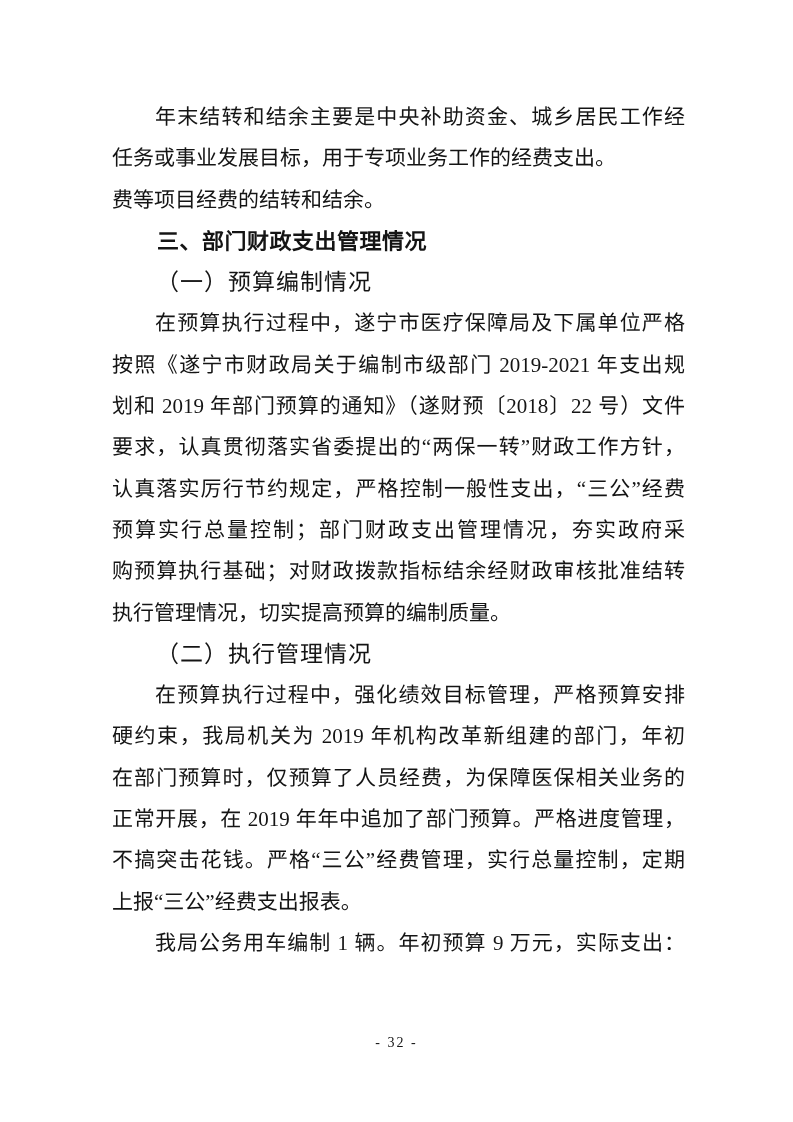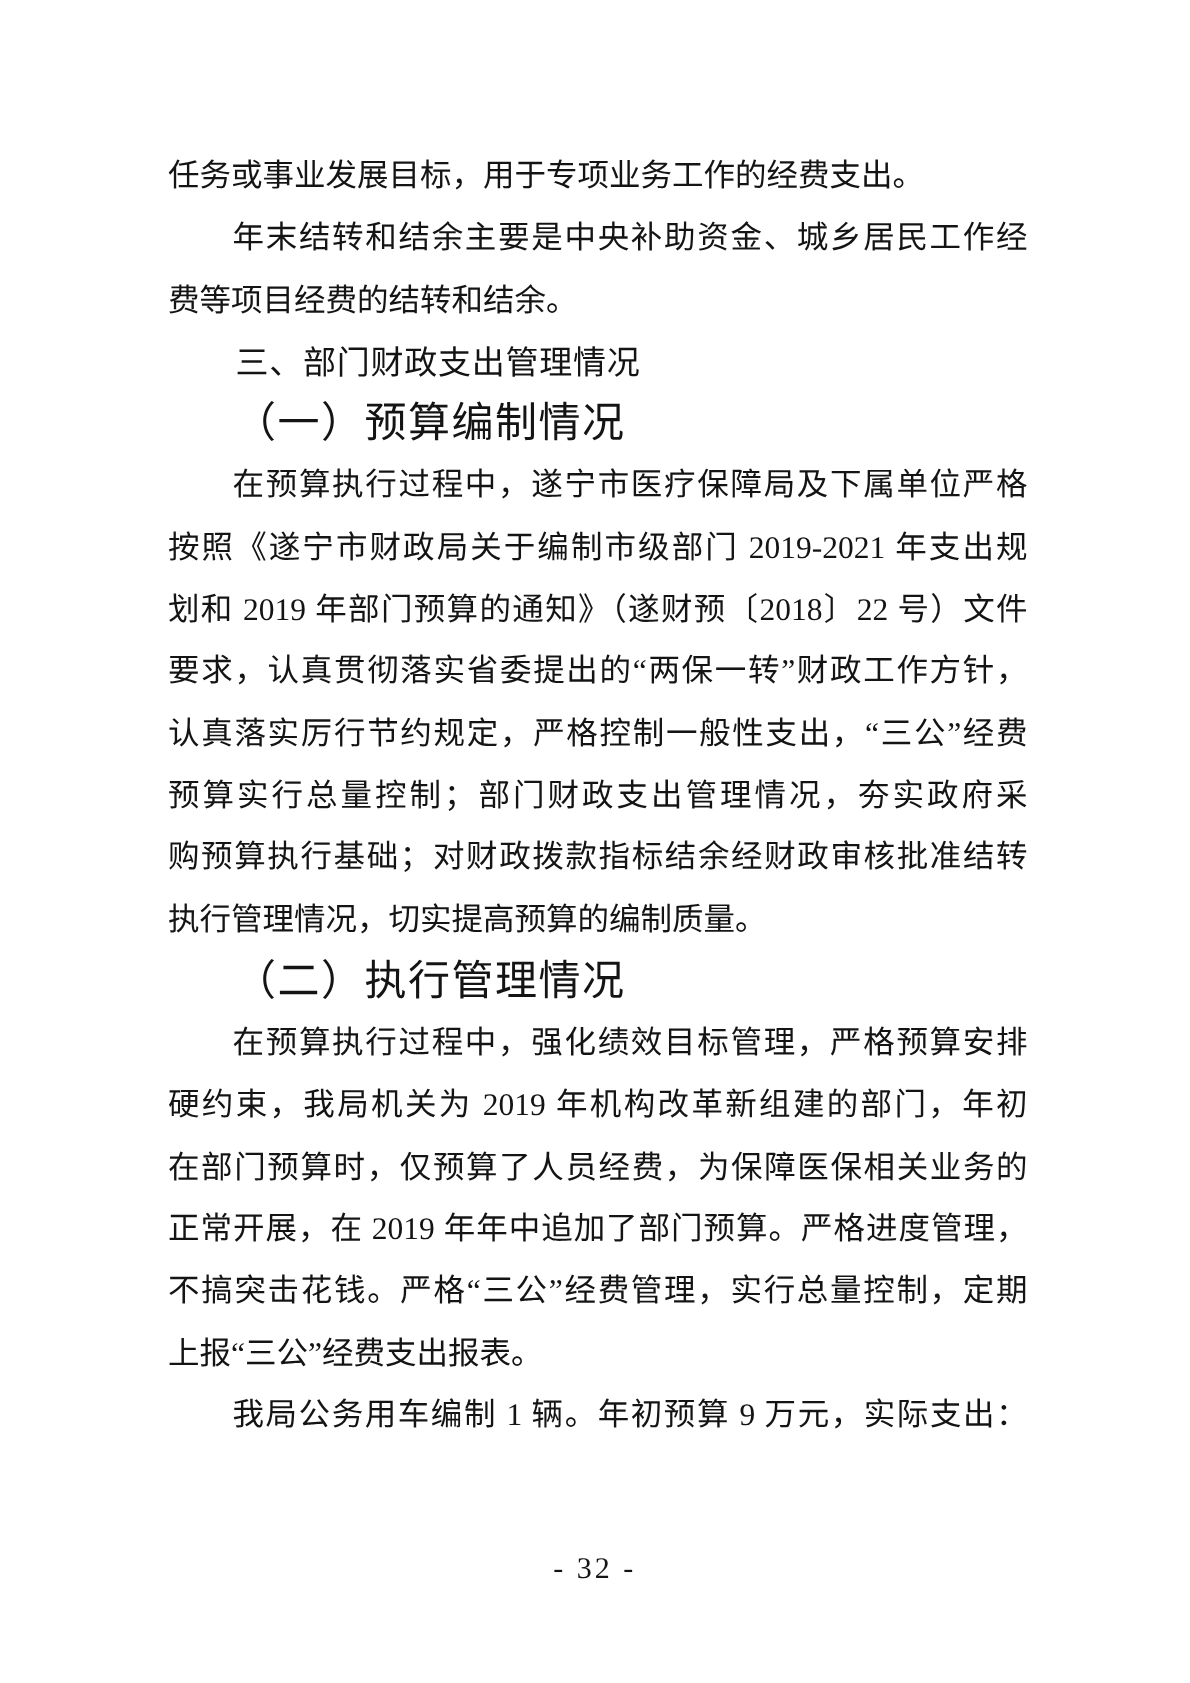--- a/index.html
+++ b/index.html
@@ -36,48 +36,48 @@
   }
   .row.full {
     text-align-last: justify;
     white-space: normal;
   }
   .row.indent {
     text-indent: 43px;
   }
   .row.heading {
     font-family: "Liberation Sans", sans-serif;
-    font-weight: 400;
+    font-weight: 700;
     font-size: 22px;
     text-indent: 45px;
     letter-spacing: 0.5px;
   }
   .row.subheading {
-    font-size: 28px;
+    font-size: 23px;
     text-indent: 44px;
     letter-spacing: 1px;
   }
   .page-footer {
     position: absolute;
     left: 0;
     top: 1035px;
     width: 100%;
     text-align: center;
-    font-size: 20px;
+    font-size: 14px;
     letter-spacing: 2px;
     color: var(--fg, #141414);
   }
 </style>
 </head>
 <body style="--bg: #ffffff; --fg: #141414;">
 
 <div class="page">
   <main class="doc-body">
+      <div class="row full indent">年末结转和结余主要是中央补助资金、城乡居民工作经</div>
       <div class="row">任务或事业发展目标，用于专项业务工作的经费支出。</div>
-      <div class="row full indent">年末结转和结余主要是中央补助资金、城乡居民工作经</div>
       <div class="row">费等项目经费的结转和结余。</div>
       <div class="row heading">三、部门财政支出管理情况</div>
       <div class="row subheading">（一）预算编制情况</div>
       <div class="row full indent">在预算执行过程中，遂宁市医疗保障局及下属单位严格</div>
       <div class="row full">按照《遂宁市财政局关于编制市级部门 2019-2021 年支出规</div>
       <div class="row full">划和 2019 年部门预算的通知》（遂财预〔2018〕22 号）文件</div>
       <div class="row full">要求，认真贯彻落实省委提出的“两保一转”财政工作方针，</div>
       <div class="row full">认真落实厉行节约规定，严格控制一般性支出，“三公”经费</div>
       <div class="row full">预算实行总量控制；部门财政支出管理情况，夯实政府采</div>
       <div class="row full">购预算执行基础；对财政拨款指标结余经财政审核批准结转</div>

